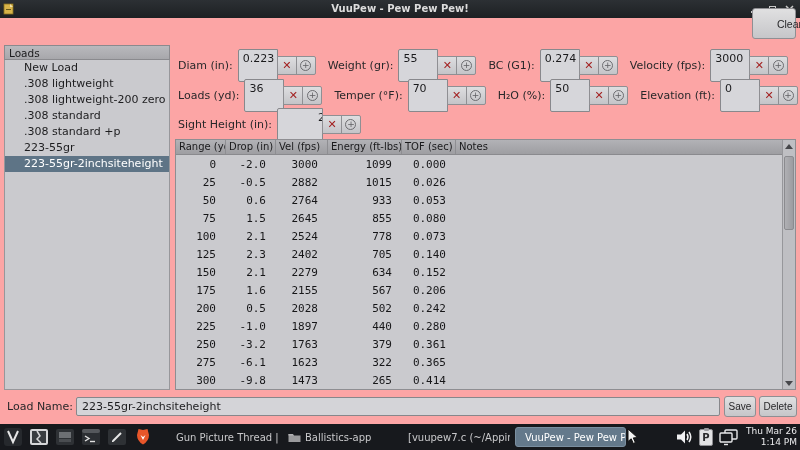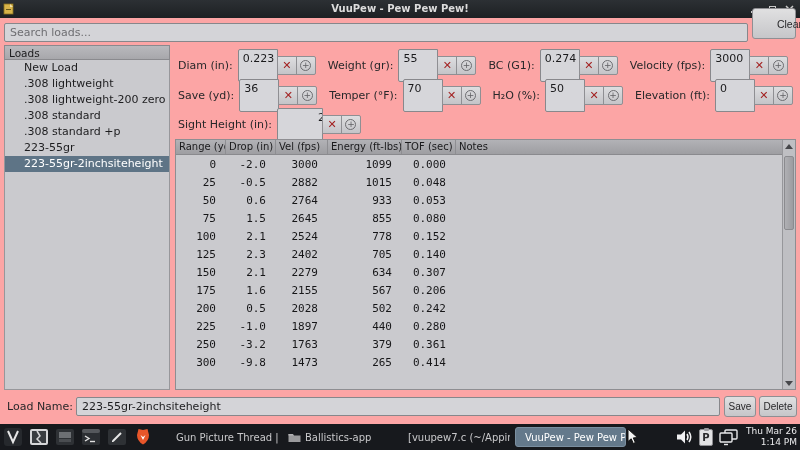--- a/index.html
+++ b/index.html
@@ -129,21 +129,20 @@
           <i></i>
         </span>
       <span class="wc">
         <svg width="9" height="9" viewBox="0 0 9 9">
           <path d="M1 1 L8 8 M8 1 L1 8" stroke="#c9c9c9" stroke-width="1.5"></path>
         </svg>
       </span>
     </span>
   </div>
 
-  <input class="search-input" placeholder="Search loads..." style="">
   <button class="btn clear-btn">Clear</button>
 
   <div class="sidebar">
     <div class="sidebar-header">Loads</div>
     <div class="sidebar-list">
 
         <div class="sidebar-item">
           <span>New Load</span>
         </div>
 
@@ -216,21 +215,21 @@
         </span>
         <span class="spin-btn last">
           <span class="plus-circle">+</span>
         </span>
       </div>
     </div>
 
   <div class="frow frow2">
 
       <div class="field">
-        <span class="flabel">Save (yd):</span>
+        <span class="flabel">Loads (yd):</span>
         <span class="fvalue">36</span>
         <span class="spin-btn">
           <span class="spin-x">✕</span>
         </span>
         <span class="spin-btn last">
           <span class="plus-circle">+</span>
         </span>
       </div>
 
       <div class="field">
@@ -299,21 +298,21 @@
           <span class="tc c3">1099</span>
           <span class="tc c4">0.000</span>
           <span class="tc c5"></span>
         </div>
 
         <div class="trow">
           <span class="tc c0">25</span>
           <span class="tc c1">-0.5</span>
           <span class="tc c2">2882</span>
           <span class="tc c3">1015</span>
-          <span class="tc c4">0.048</span>
+          <span class="tc c4">0.026</span>
           <span class="tc c5"></span>
         </div>
 
         <div class="trow">
           <span class="tc c0">50</span>
           <span class="tc c1">0.6</span>
           <span class="tc c2">2764</span>
           <span class="tc c3">933</span>
           <span class="tc c4">0.053</span>
           <span class="tc c5"></span>
@@ -326,39 +325,39 @@
           <span class="tc c3">855</span>
           <span class="tc c4">0.080</span>
           <span class="tc c5"></span>
         </div>
 
         <div class="trow">
           <span class="tc c0">100</span>
           <span class="tc c1">2.1</span>
           <span class="tc c2">2524</span>
           <span class="tc c3">778</span>
-          <span class="tc c4">0.152</span>
+          <span class="tc c4">0.073</span>
           <span class="tc c5"></span>
         </div>
 
         <div class="trow">
           <span class="tc c0">125</span>
           <span class="tc c1">2.3</span>
           <span class="tc c2">2402</span>
           <span class="tc c3">705</span>
           <span class="tc c4">0.140</span>
           <span class="tc c5"></span>
         </div>
 
         <div class="trow">
           <span class="tc c0">150</span>
           <span class="tc c1">2.1</span>
           <span class="tc c2">2279</span>
           <span class="tc c3">634</span>
-          <span class="tc c4">0.307</span>
+          <span class="tc c4">0.152</span>
           <span class="tc c5"></span>
         </div>
 
         <div class="trow">
           <span class="tc c0">175</span>
           <span class="tc c1">1.6</span>
           <span class="tc c2">2155</span>
           <span class="tc c3">567</span>
           <span class="tc c4">0.206</span>
           <span class="tc c5"></span>
@@ -384,20 +383,28 @@
 
         <div class="trow">
           <span class="tc c0">250</span>
           <span class="tc c1">-3.2</span>
           <span class="tc c2">1763</span>
           <span class="tc c3">379</span>
           <span class="tc c4">0.361</span>
           <span class="tc c5"></span>
         </div>
 
+        <div class="trow">
+          <span class="tc c0">275</span>
+          <span class="tc c1">-6.1</span>
+          <span class="tc c2">1623</span>
+          <span class="tc c3">322</span>
+          <span class="tc c4">0.365</span>
+          <span class="tc c5"></span>
+        </div>
 
         <div class="trow">
           <span class="tc c0">300</span>
           <span class="tc c1">-9.8</span>
           <span class="tc c2">1473</span>
           <span class="tc c3">265</span>
           <span class="tc c4">0.414</span>
           <span class="tc c5"></span>
         </div>
       </div>

